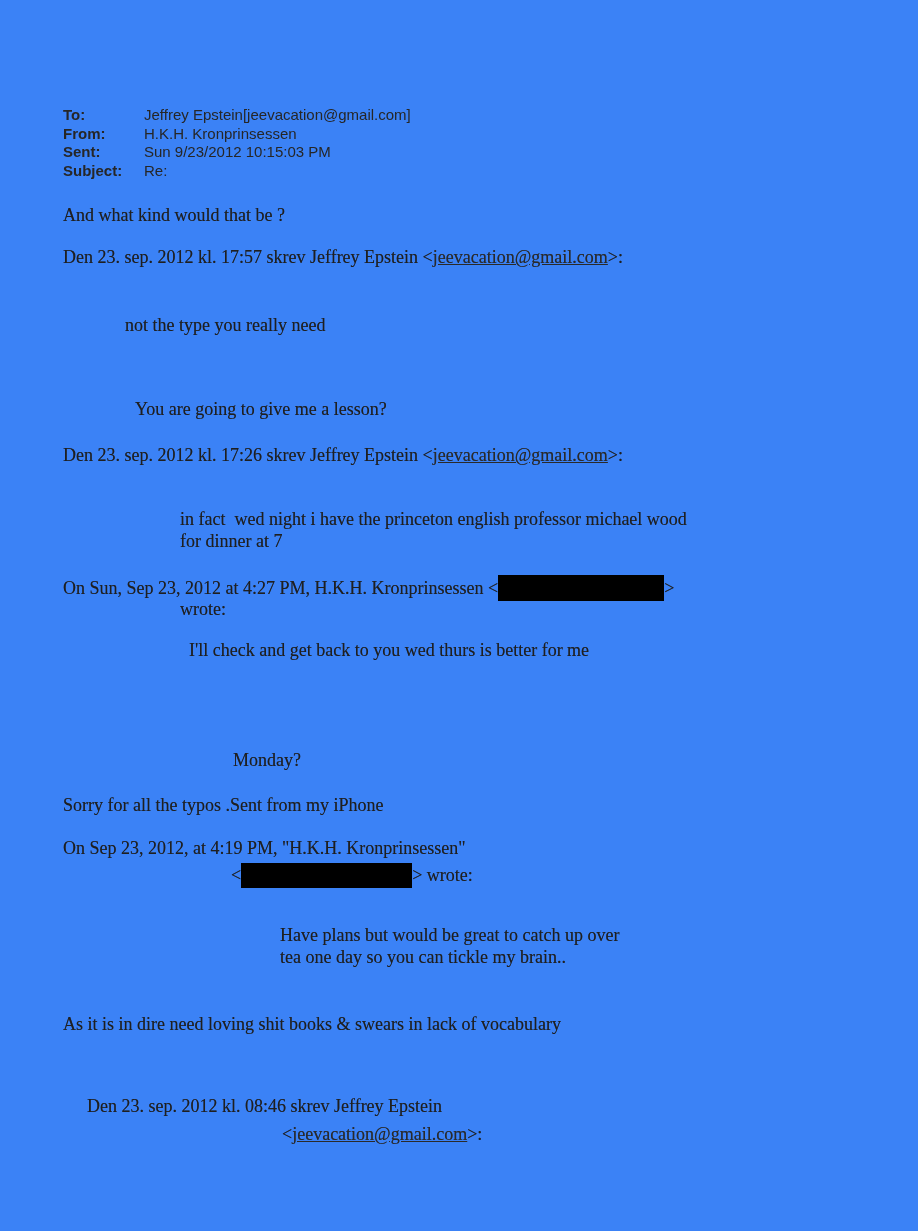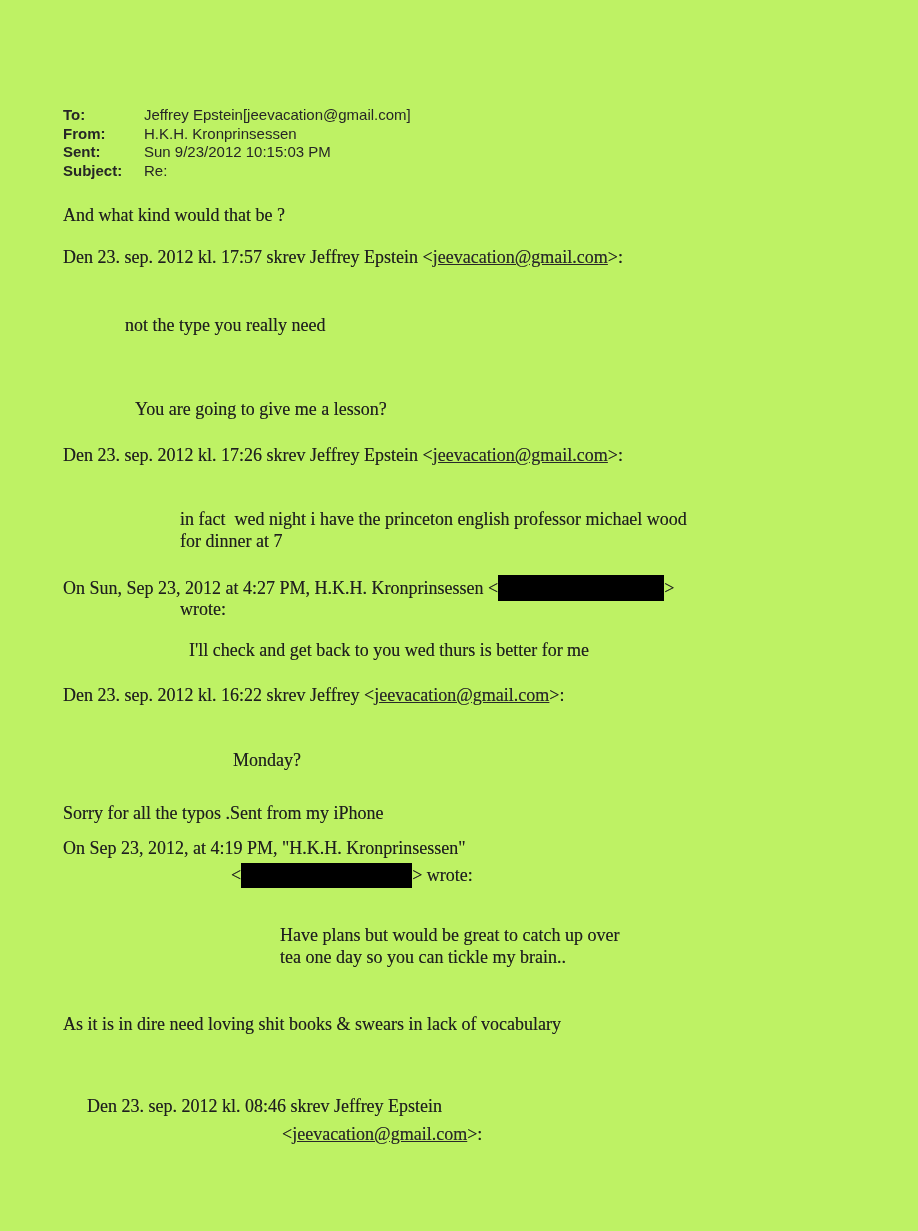--- a/index.html
+++ b/index.html
@@ -4,21 +4,21 @@
 <style>
   html, body {
     margin: 0;
     padding: 0;
     background: #ffffff;
   }
   .page {
     position: relative;
     width: 918px;
     height: 1231px;
-    background: #bef264;
+    background: #3b82f6;
     overflow: hidden;
   }
   
   .hdr {
     position: absolute;
     left: 63px;
     top: 106px;
     font-family: "Liberation Sans", sans-serif;
     font-size: 15px;
     line-height: 18.5px;
@@ -93,25 +93,24 @@
 
   <div class="line" style="left:63px; top:445px;"><span>Den 23. sep. 2012 kl. 17:26 skrev Jeffrey Epstein &lt;</span><span class="email">jeevacation@gmail.com</span><span>&gt;:</span></div>
 
   <div class="line wrap-narrow" style="left:180px; top:509px;">in fact  wed night i have the princeton english professor michael wood for dinner at 7</div>
 
   <div class="line" style="left:63px; top:575px;"><span>On Sun, Sep 23, 2012 at 4:27 PM, H.K.H. Kronprinsessen &lt;</span><span class="redact r2"></span><span>&gt;</span></div>
   <div class="line" style="left:180px; top:599px;">wrote:</div>
 
   <div class="line" style="left:189px; top:640px;text-align:center;">I'll check and get back to you wed thurs is better for me</div>
 
-  <div class="line" style="left:63px; top:685px;"><span>Den 23. sep. 2012 kl. 16:22 skrev Jeffrey &lt;</span><span class="email">jeevacation@gmail.com</span><span>&gt;:</span></div>
 
   <div class="line" style="left:233px; top:750px;">Monday?</div>
 
-  <div class="line" style="left:63px; top:795px;margin-top:8px;">Sorry for all the typos .Sent from my iPhone</div>
+  <div class="line" style="left:63px; top:795px;">Sorry for all the typos .Sent from my iPhone</div>
 
   <div class="line" style="left:63px; top:838px;">On Sep 23, 2012, at 4:19 PM, "H.K.H. Kronprinsessen"</div>
   <div class="line" style="left:231px; top:863px;"><span>&lt;</span><span class="redact r3"></span><span>&gt; wrote:</span></div>
 
   <div class="line" style="left:63px; top:1014px;">As it is in dire need loving shit books &amp; swears in lack of vocabulary</div>
 
   <div class="line wrap-tea" style="left:280px; top:925px;">Have plans but would be great to catch up over tea one day so you can tickle my brain..</div>
 
   <div class="line" style="left:63px; top:1096px;margin-left:24px;">Den 23. sep. 2012 kl. 08:46 skrev Jeffrey Epstein</div>
   <div class="line" style="left:282px; top:1124px;"><span>&lt;</span><span class="email">jeevacation@gmail.com</span><span>&gt;:</span></div>

